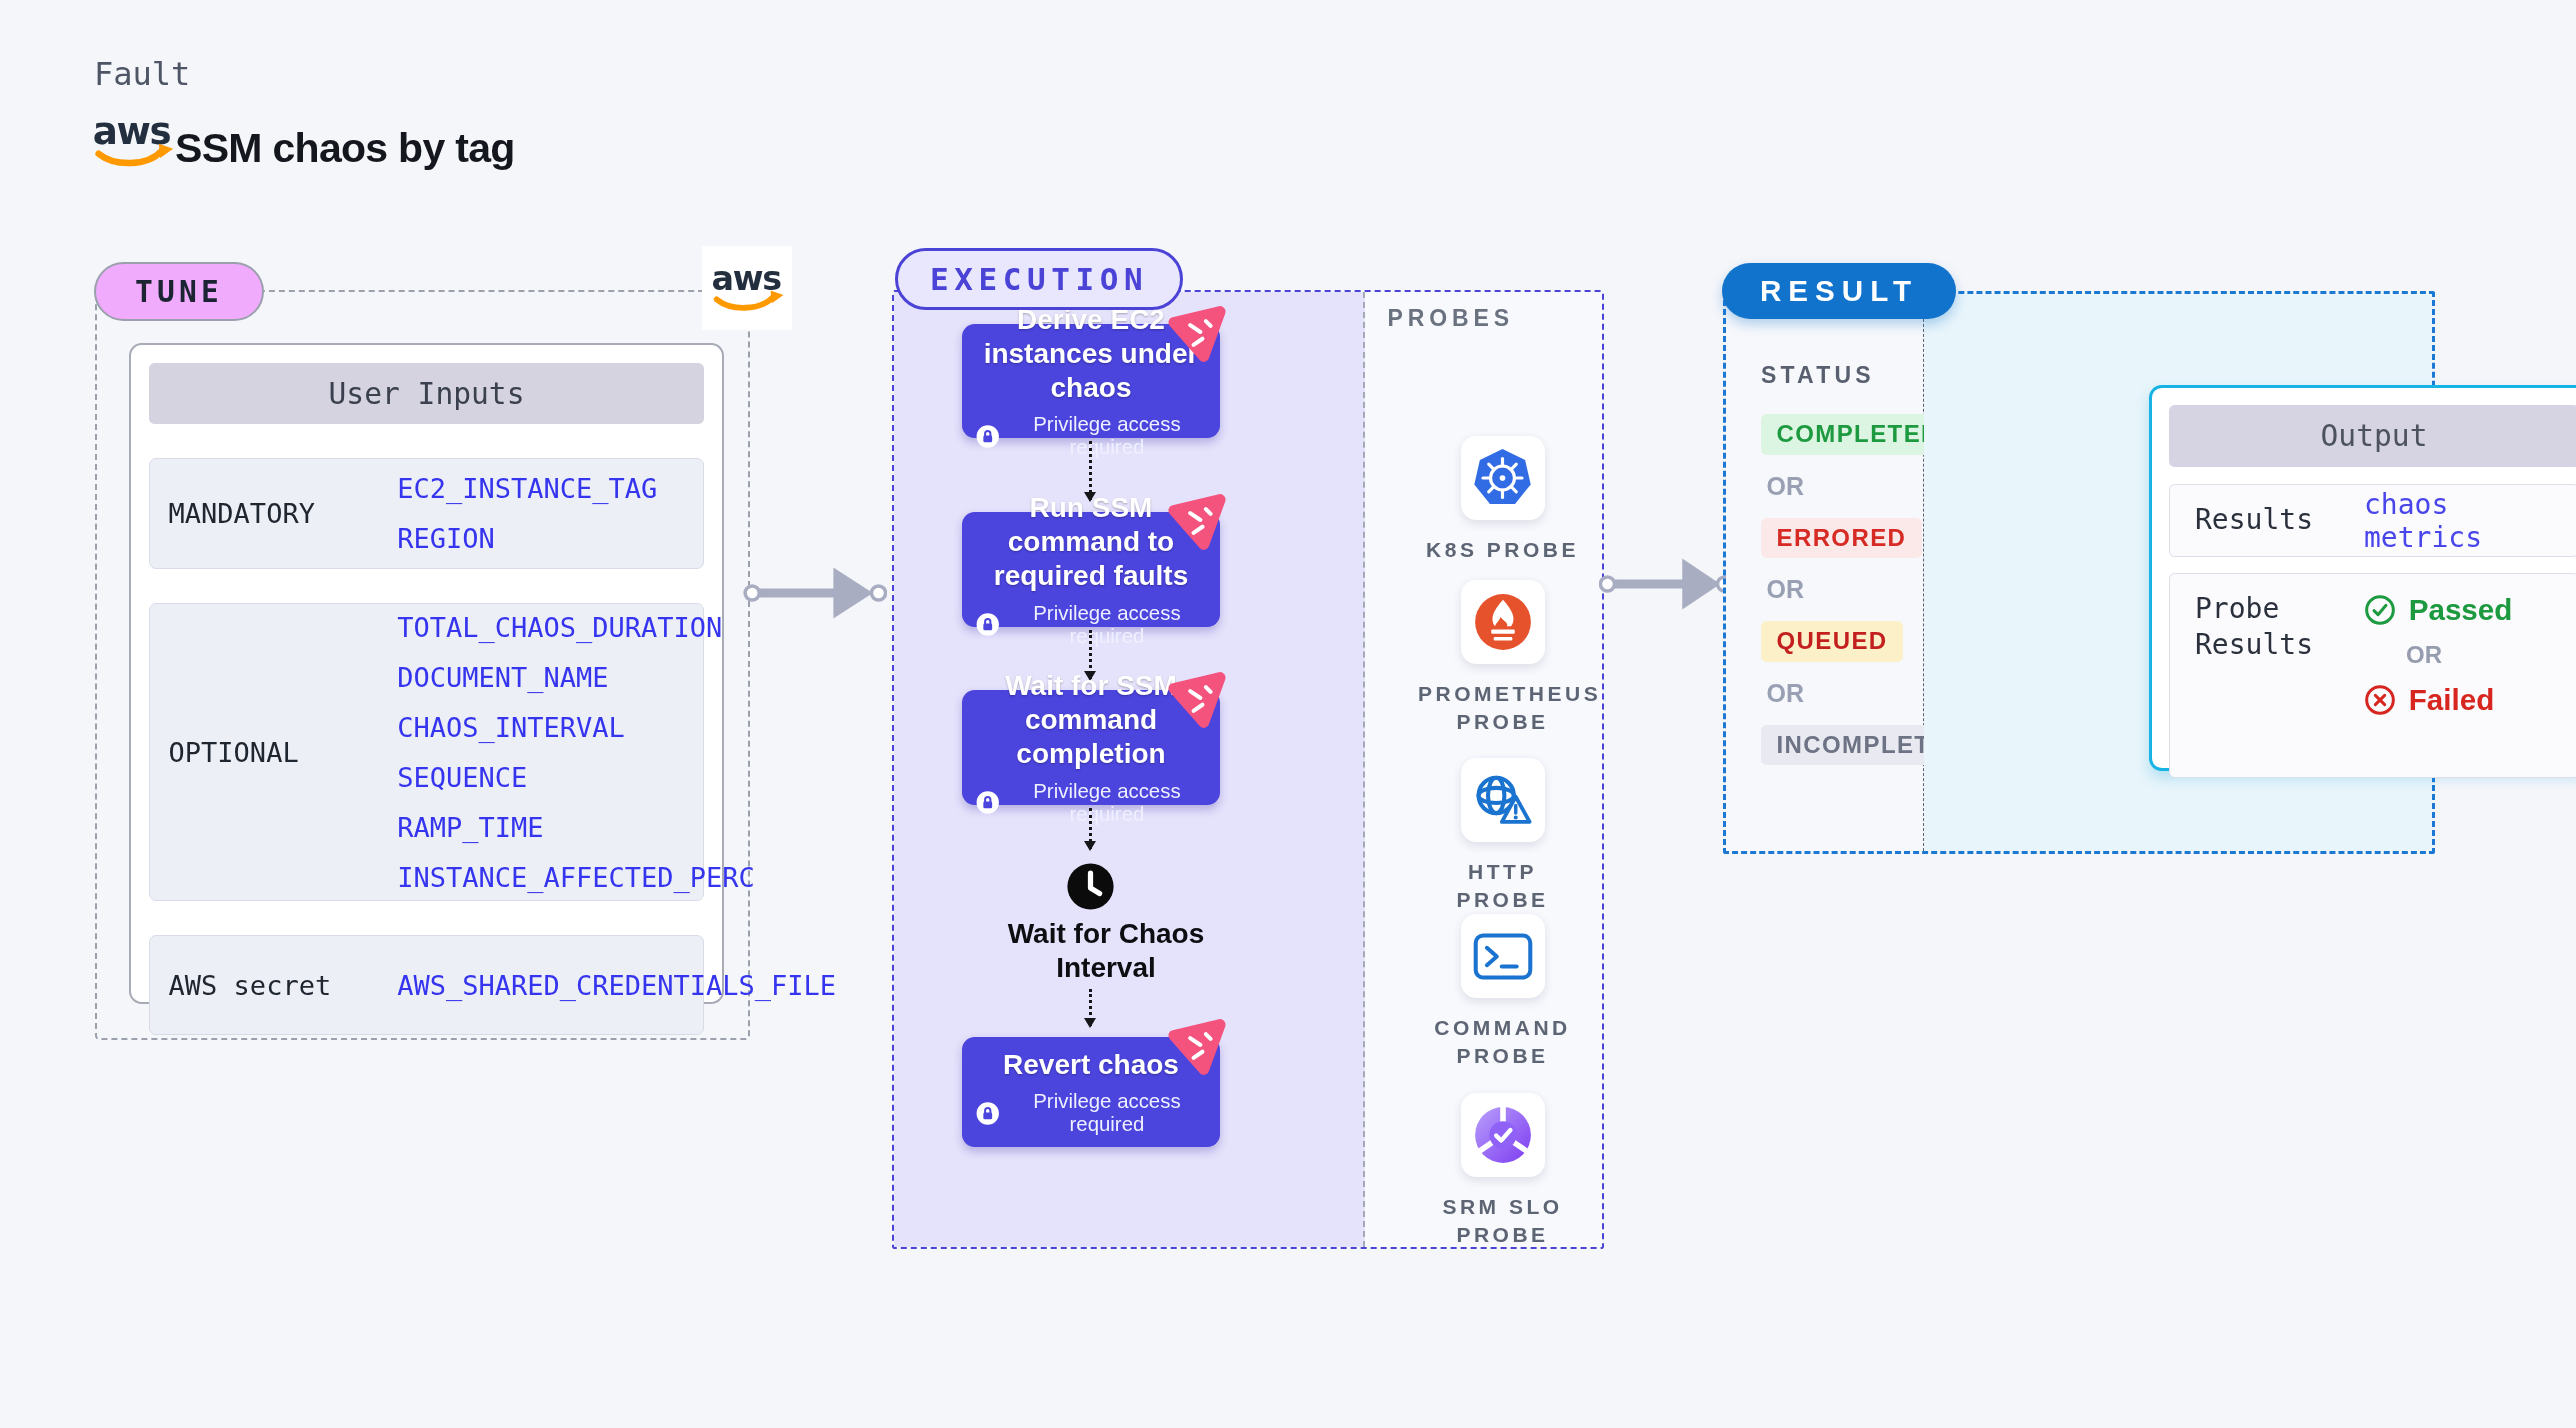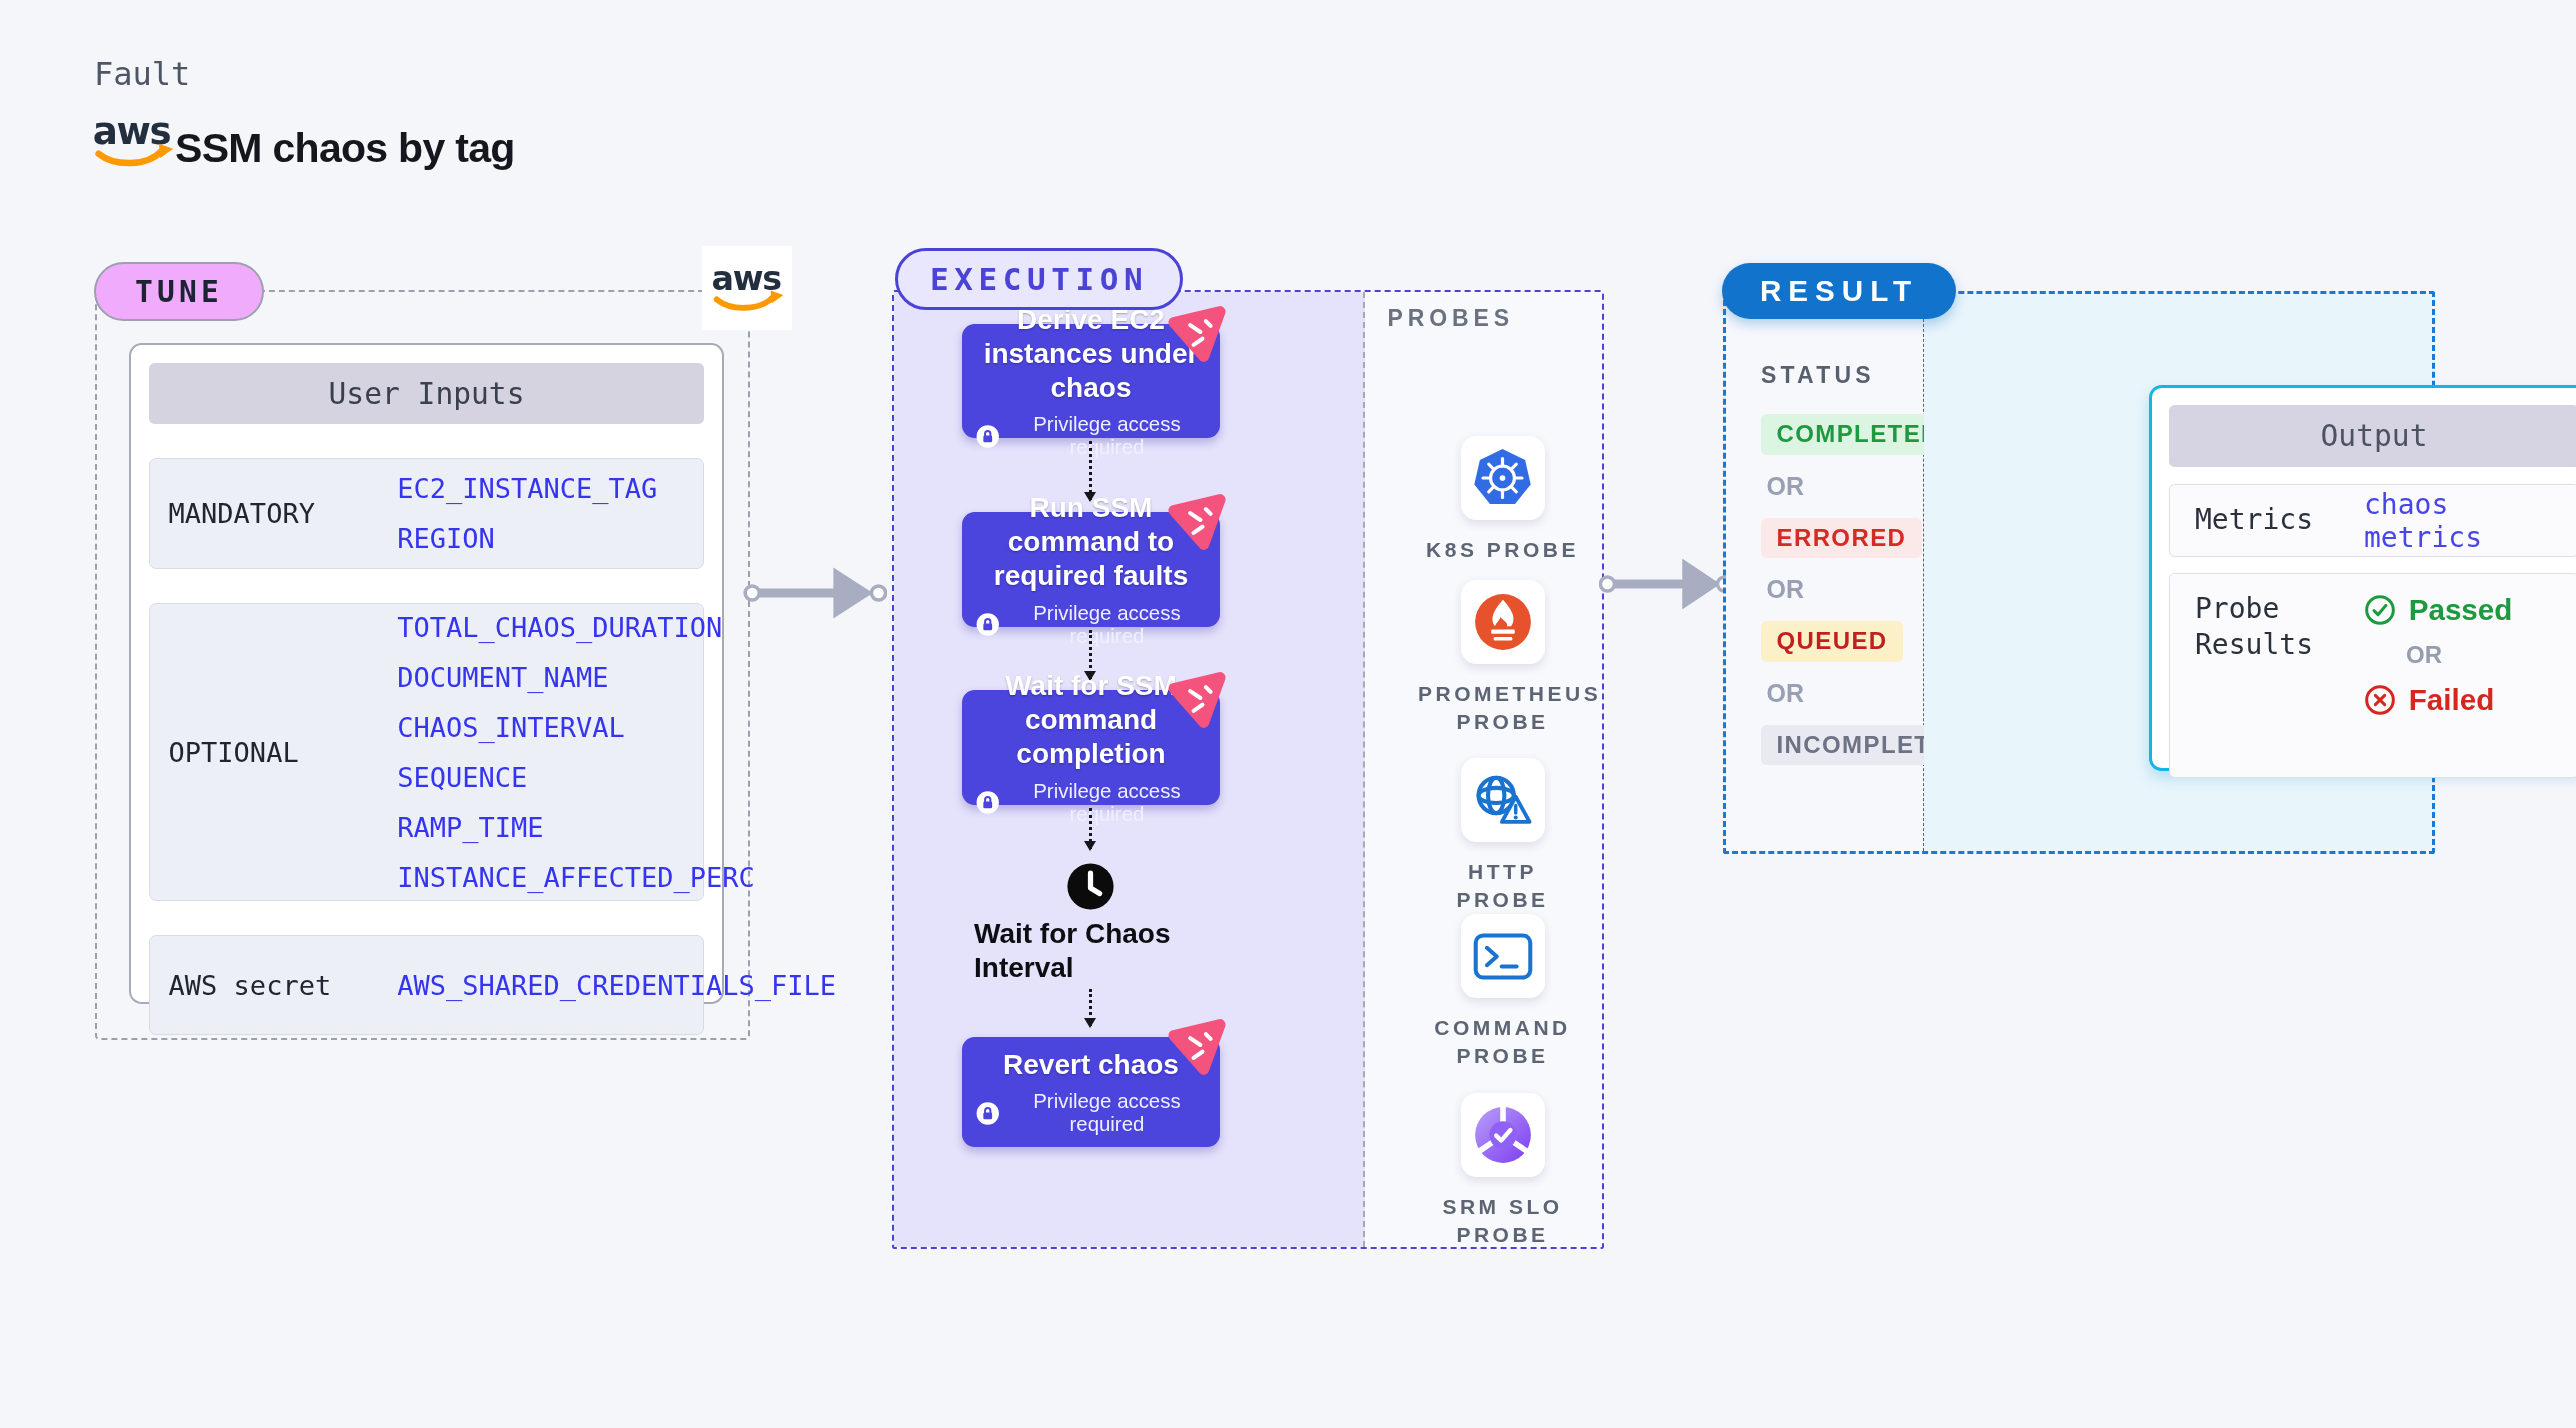--- a/index.html
+++ b/index.html
@@ -50,21 +50,21 @@
     color:#fff;display:flex;flex-direction:column;align-items:center;justify-content:center;text-align:center;
     padding:0 14px;box-shadow:0 4.2px 8.4px rgba(40,30,160,.25);}
   .step-title{font-size:28px;font-weight:bold;line-height:1.22;text-shadow:0 1.4px 2.1px rgba(0,0,0,.28);}
   .step-badge{margin-top:8.4px;display:flex;align-items:center;justify-content:center;gap:8.4px;
     font-size:20.4px;color:#eef0ff;}
   .flag{position:absolute;top:-21px;right:-11.3px;width:68px;height:62px;}
   .dotted-arrow{position:absolute;left:195px;width:0;border-left:3.5px dotted #15161a;}
   .dotted-arrow:after{content:'';position:absolute;left:-7.7px;bottom:-8.4px;
     border:6.3px solid transparent;border-top:10.6px solid #15161a;}
   .clock{position:absolute;left:172px;top:570px;}
-  .wait-label{position:absolute;left:80px;top:625px;width:232px;
+  .wait-label{position:absolute;left:96px;top:625px;width:232px;text-align:center;
     font-size:28px;font-weight:bold;color:#0c0e11;line-height:1.2;}
 
   
   .probes-heading{position:absolute;left:22.5px;top:12.7px;font-size:23px;font-weight:bold;
     letter-spacing:4.9px;color:#6a7280;}
   .probe-item{position:absolute;left:53px;width:169px;text-align:center;}
   .probe-card{width:84px;height:84px;margin:0 auto;background:#fff;border-radius:15.5px;
     box-shadow:0 3.5px 9.9px rgba(30,40,80,.12);display:flex;align-items:center;justify-content:center;}
   .probe-label{margin-top:15.5px;font-size:21px;font-weight:bold;letter-spacing:3.5px;color:#5d6574;line-height:1.35;}
 
@@ -352,21 +352,21 @@
       <div class="status-row"><span class="status-badge kind-amber">QUEUED</span></div>
       <div class="status-or">OR</div>
       <div class="status-row"><span class="status-badge kind-gray">INCOMPLETED</span></div>
     </div>
 
     <div class="result-right">
       <div class="output-box">
         <div class="output-header">Output</div>
 
         <div class="output-row row-metrics">
-          <div class="output-row-label">Metrics</div>
+          <div class="output-row-label">Results</div>
           <div class="metrics-value">chaos metrics</div>
         </div>
 
         <div class="output-row row-probes">
           <div class="output-row-label">Probe Results</div>
           <div class="pr-right">
             <div class="pr-line">
               <svg width="32" height="32" viewBox="0 0 48 48">
                 <circle cx="24" cy="24" r="20" stroke="#1d9a3f" stroke-width="4.5" fill="none"></circle>
                 <path d="M15 25 l6 6 l12 -14" stroke="#1d9a3f" stroke-width="4.5" fill="none" stroke-linecap="round" stroke-linejoin="round"></path>

